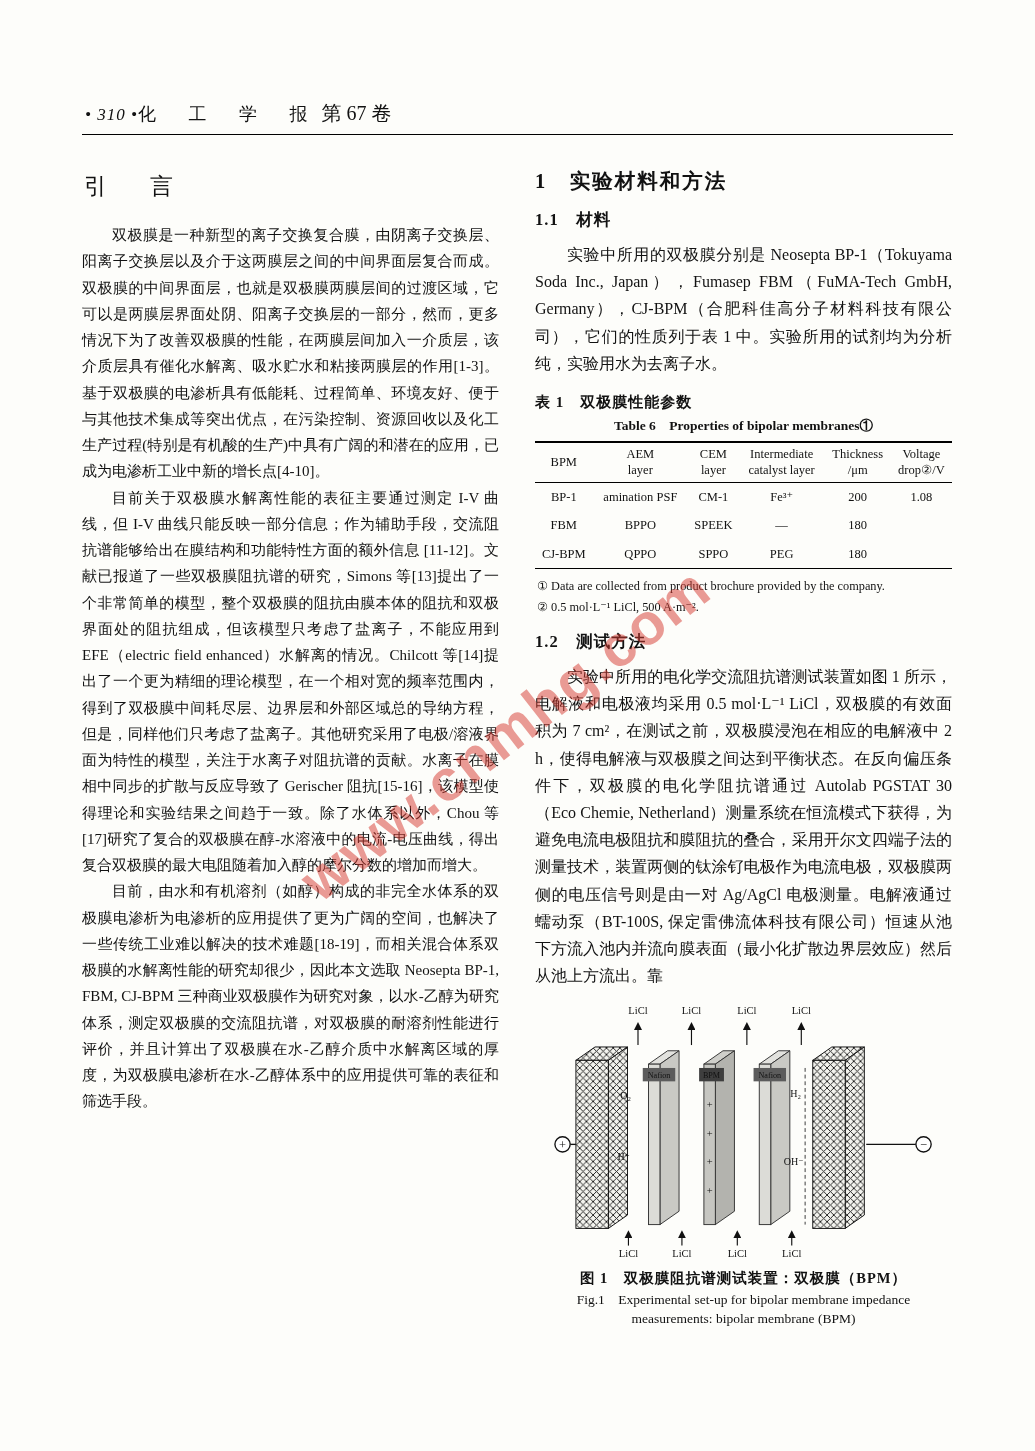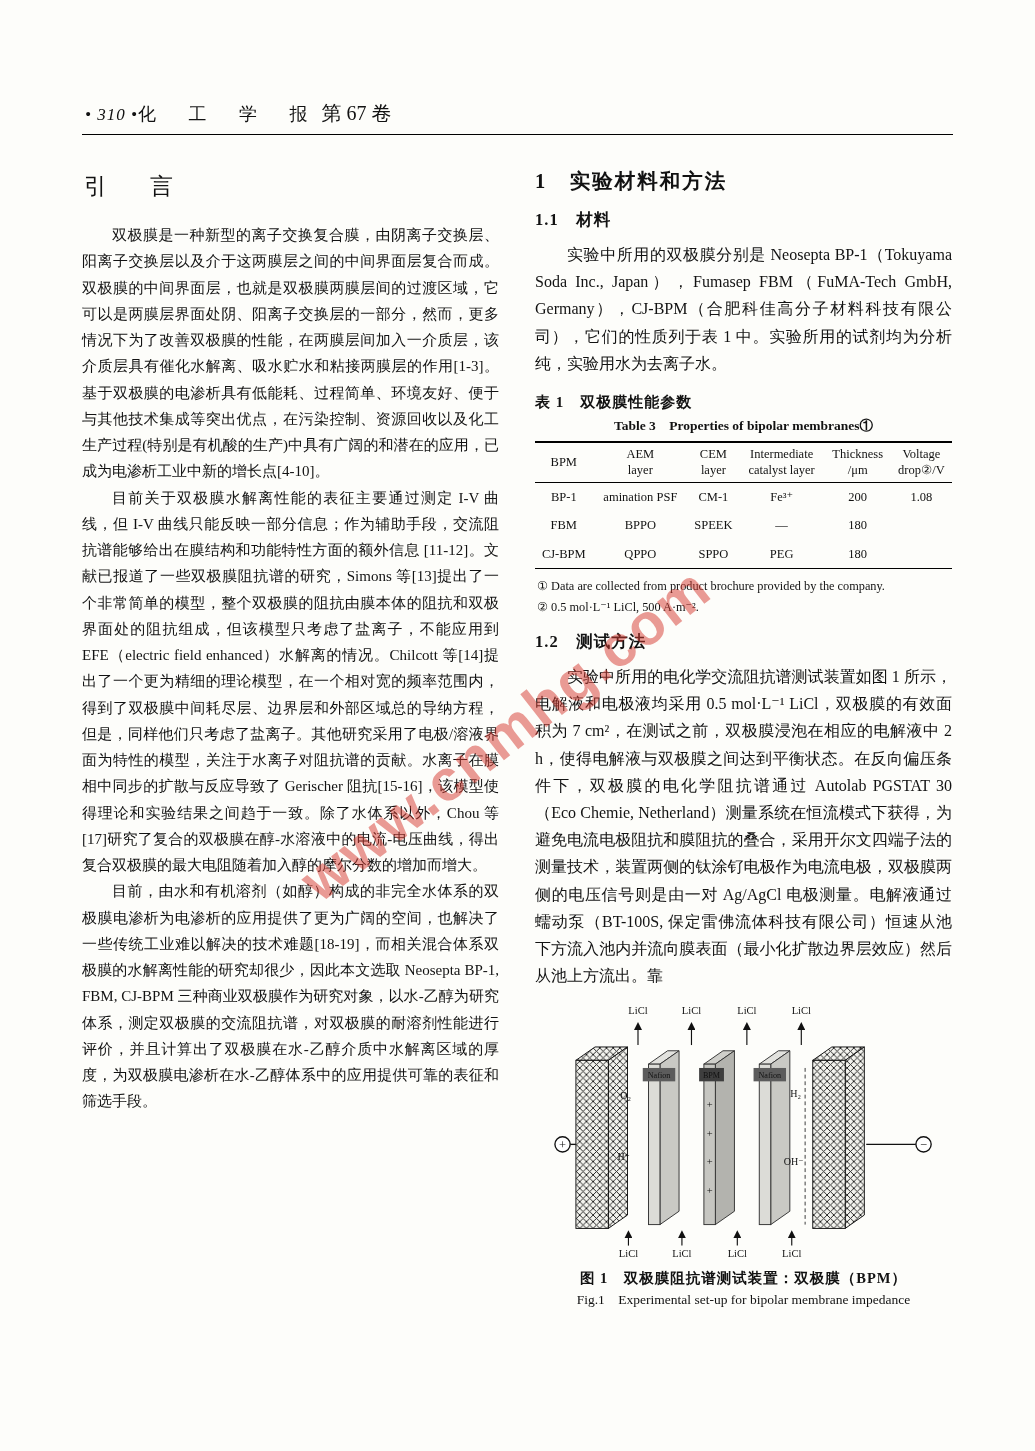--- a/index.html
+++ b/index.html
@@ -73,21 +73,21 @@
       <p class="body-para">目前关于双极膜水解离性能的表征主要通过测定 I-V 曲线，但 I-V 曲线只能反映一部分信息；作为辅助手段，交流阻抗谱能够给出在膜结构和功能特性方面的额外信息 [11-12]。文献已报道了一些双极膜阻抗谱的研究，Simons 等[13]提出了一个非常简单的模型，整个双极膜的阻抗由膜本体的阻抗和双极界面处的阻抗组成，但该模型只考虑了盐离子，不能应用到 EFE（electric field enhanced）水解离的情况。Chilcott 等[14]提出了一个更为精细的理论模型，在一个相对宽的频率范围内，得到了双极膜中间耗尽层、边界层和外部区域总的导纳方程，但是，同样他们只考虑了盐离子。其他研究采用了电极/溶液界面为特性的模型，关注于水离子对阻抗谱的贡献。水离子在膜相中同步的扩散与反应导致了 Gerischer 阻抗[15-16]，该模型使得理论和实验结果之间趋于一致。除了水体系以外，Chou 等[17]研究了复合的双极膜在醇-水溶液中的电流-电压曲线，得出复合双极膜的最大电阻随着加入醇的摩尔分数的增加而增大。</p>
       <p class="body-para">目前，由水和有机溶剂（如醇）构成的非完全水体系的双极膜电渗析为电渗析的应用提供了更为广阔的空间，也解决了一些传统工业难以解决的技术难题[18-19]，而相关混合体系双极膜的水解离性能的研究却很少，因此本文选取 Neosepta BP-1, FBM, CJ-BPM 三种商业双极膜作为研究对象，以水-乙醇为研究体系，测定双极膜的交流阻抗谱，对双极膜的耐溶剂性能进行评价，并且计算出了双极膜在水-乙醇介质中水解离区域的厚度，为双极膜电渗析在水-乙醇体系中的应用提供可靠的表征和筛选手段。</p>
     </div>
 
     <div class="col col-right">
       <div class="s1-heading">1　实验材料和方法</div>
       <div class="sub-heading">1.1　材料</div>
       <p class="body-para">实验中所用的双极膜分别是 Neosepta BP-1（Tokuyama Soda Inc., Japan），Fumasep FBM（FuMA-Tech GmbH, Germany），CJ-BPM（合肥科佳高分子材料科技有限公司），它们的性质列于表 1 中。实验所用的试剂均为分析纯，实验用水为去离子水。</p>
 
       <div class="table-caption-cn">表 1　双极膜性能参数</div>
-      <div class="table-caption-en">Table 3　Properties of bipolar membranes①</div>
+      <div class="table-caption-en">Table 6　Properties of bipolar membranes①</div>
 
       <table class="props">
         <thead>
           <tr>
             <th>BPM</th>
             <th>AEM
 layer</th>
             <th>CEM
 layer</th>
             <th>Intermediate
@@ -230,18 +230,19 @@
             <text x="193" y="268" text-anchor="middle">LiCl</text>
             <line x1="193" y1="256" x2="193" y2="242" stroke="#111" stroke-width="1.2" marker-end="url(#arrow)"></line>
             <text x="250" y="268" text-anchor="middle">LiCl</text>
             <line x1="250" y1="256" x2="250" y2="242" stroke="#111" stroke-width="1.2" marker-end="url(#arrow)"></line>
           </g>
         </svg>
 
         <div class="fig-caption-cn">图 1　双极膜阻抗谱测试装置：双极膜（BPM）</div>
         <div class="fig-caption-en">
           <div>Fig.1　Experimental set-up for bipolar membrane impedance</div>
+          <div>measurements: bipolar membrane (BPM)</div>
         </div>
       </div>
 
     </div>
   </div>
 </div>
 
 </body></html>

